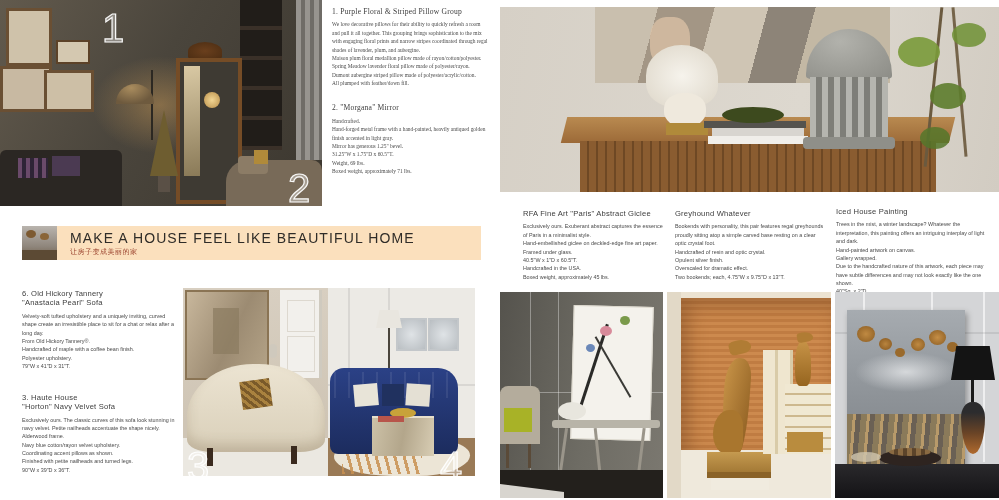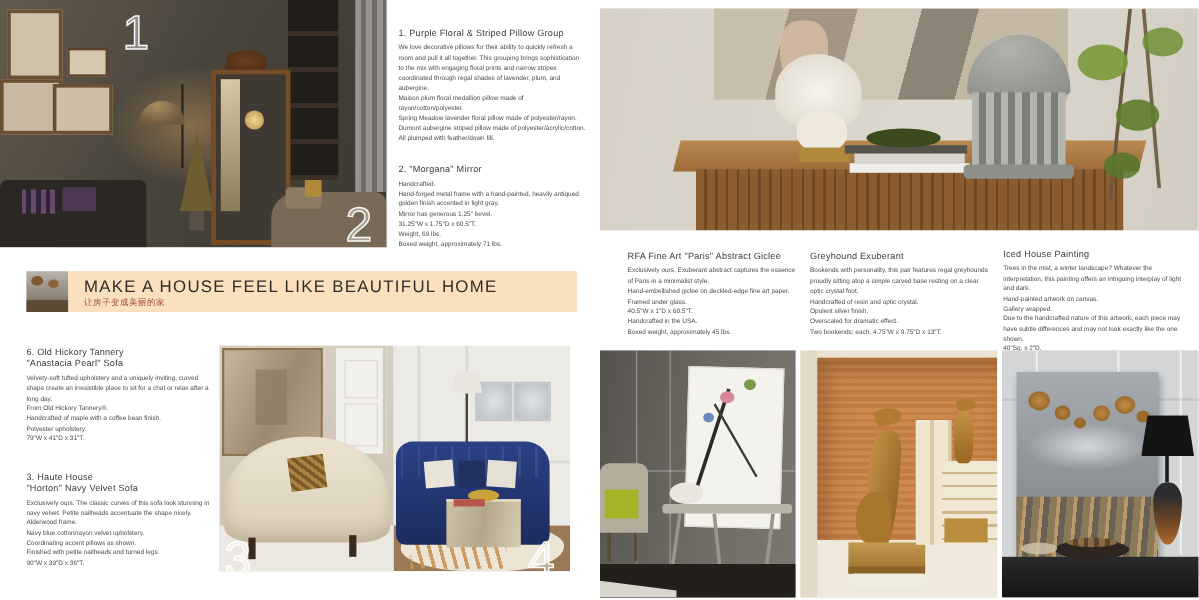--- a/index.html
+++ b/index.html
@@ -56,21 +56,21 @@
     <div class="shape" style="left:18px;top:158px;width:30px;height:20px;background:repeating-linear-gradient(90deg,#6a4a6a 0 4px,#2e2436 4px 8px);"></div>
     <div class="shape" style="left:52px;top:156px;width:28px;height:20px;background:#4b3a52;"></div>
 
     <div class="shape" style="left:226px;top:160px;width:96px;height:46px;background:#786a58;border-radius:22px 10px 0 0;"></div>
     <div class="shape" style="left:238px;top:156px;width:30px;height:18px;background:#8c7c66;border-radius:4px;"></div>
     <div class="shape" style="left:254px;top:150px;width:14px;height:14px;background:#b08a3a;"></div>
     <div class="marker" style="left:102px;top:8px;">1</div>
     <div class="marker" style="left:288px;top:168px;">2</div>
   </div>
 
-  <div class="abs" style="left:332px;top:23px;width:156px;">
+  <div class="abs" style="left:332px;top:7px;width:156px;font-family:Liberation Serif, serif;">
     <div class="prod">
       <div class="h">1. Purple Floral &amp; Striped Pillow Group</div>
       <div class="lines">
           <div class="line">We love decorative pillows for their ability to quickly refresh a room and pull it all together. This grouping brings sophistication to the mix with engaging floral prints and narrow stripes coordinated through regal shades of lavender, plum, and aubergine.</div>
           <div class="line">Maison plum floral medallion pillow made of rayon/cotton/polyester.</div>
           <div class="line">Spring Meadow lavender floral pillow made of polyester/rayon.</div>
           <div class="line">Dumont aubergine striped pillow made of polyester/acrylic/cotton.</div>
           <div class="line">All plumped with feather/down fill.</div>
         </div>
     </div>
@@ -193,21 +193,21 @@
     <div class="lines">
         <div class="line">Exclusively ours. Exuberant abstract captures the essence of Paris in a minimalist style.</div>
         <div class="line">Hand-embellished giclee on deckled-edge fine art paper.</div>
         <div class="line">Framed under glass.</div>
         <div class="line">40.5"W x 1"D x 60.5"T.</div>
         <div class="line">Handcrafted in the USA.</div>
         <div class="line">Boxed weight, approximately 45 lbs.</div>
       </div>
   </div>
   <div class="abs" style="left:675px;top:209px;width:150px;">
-    <div class="h">Greyhound Exuberant</div>
+    <div class="h">Greyhound Whatever</div>
     <div class="lines">
         <div class="line">Bookends with personality, this pair features regal greyhounds proudly sitting atop a simple carved base resting on a clear optic crystal foot.</div>
         <div class="line">Handcrafted of resin and optic crystal.</div>
         <div class="line">Opulent silver finish.</div>
         <div class="line">Overscaled for dramatic effect.</div>
         <div class="line">Two bookends; each, 4.75"W x 9.75"D x 13"T.</div>
       </div>
   </div>
   <div class="abs" style="left:836px;top:207px;width:152px;">
     <div class="h">Iced House Painting</div>

